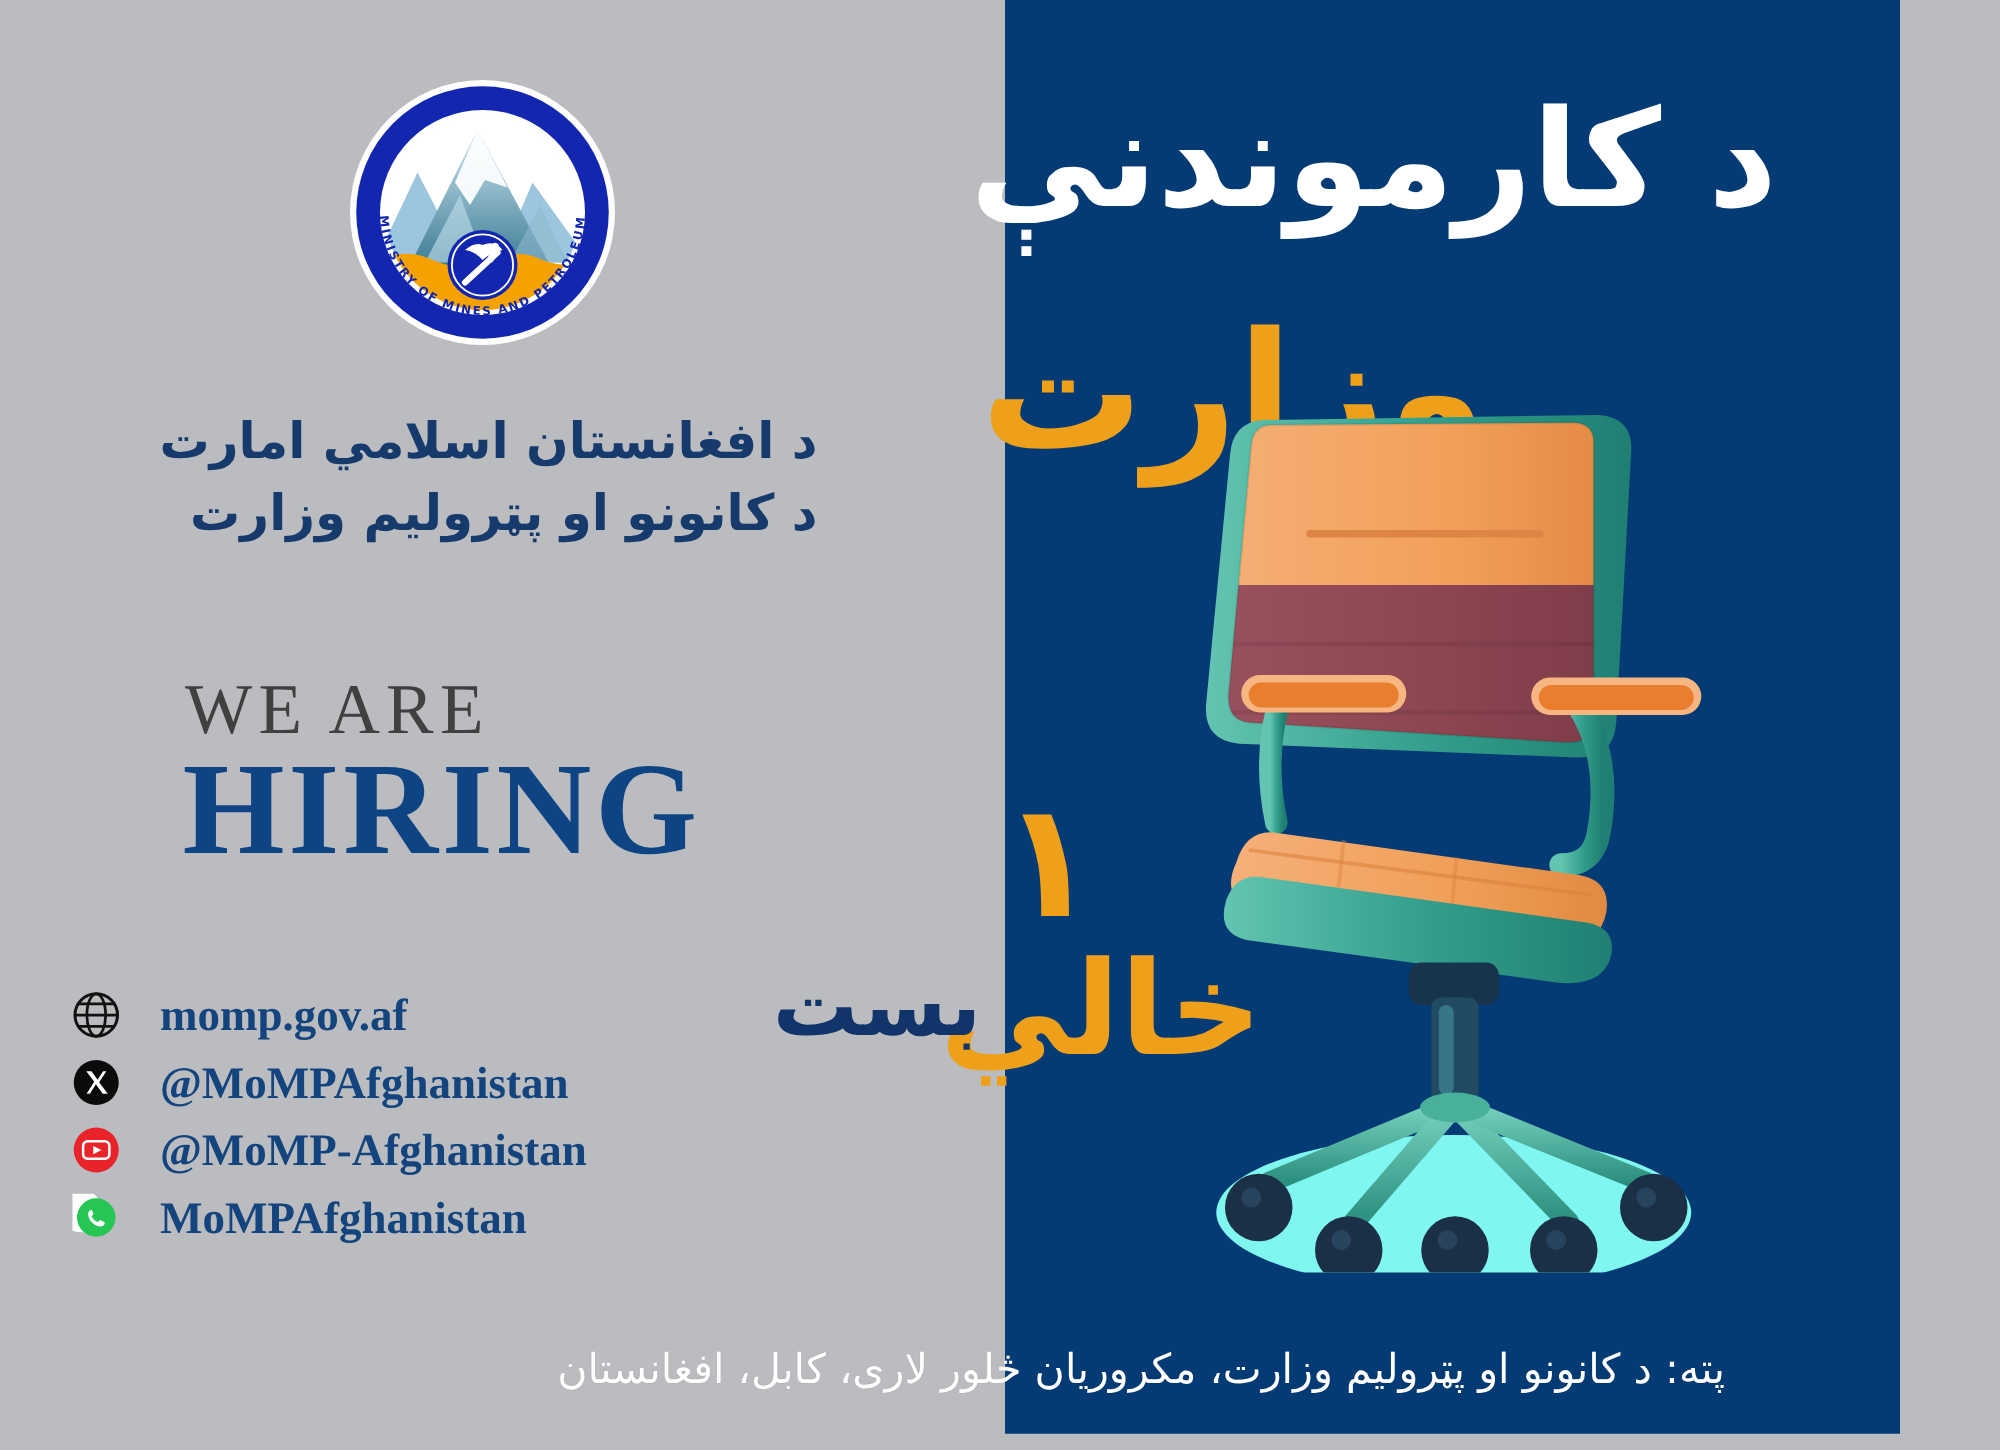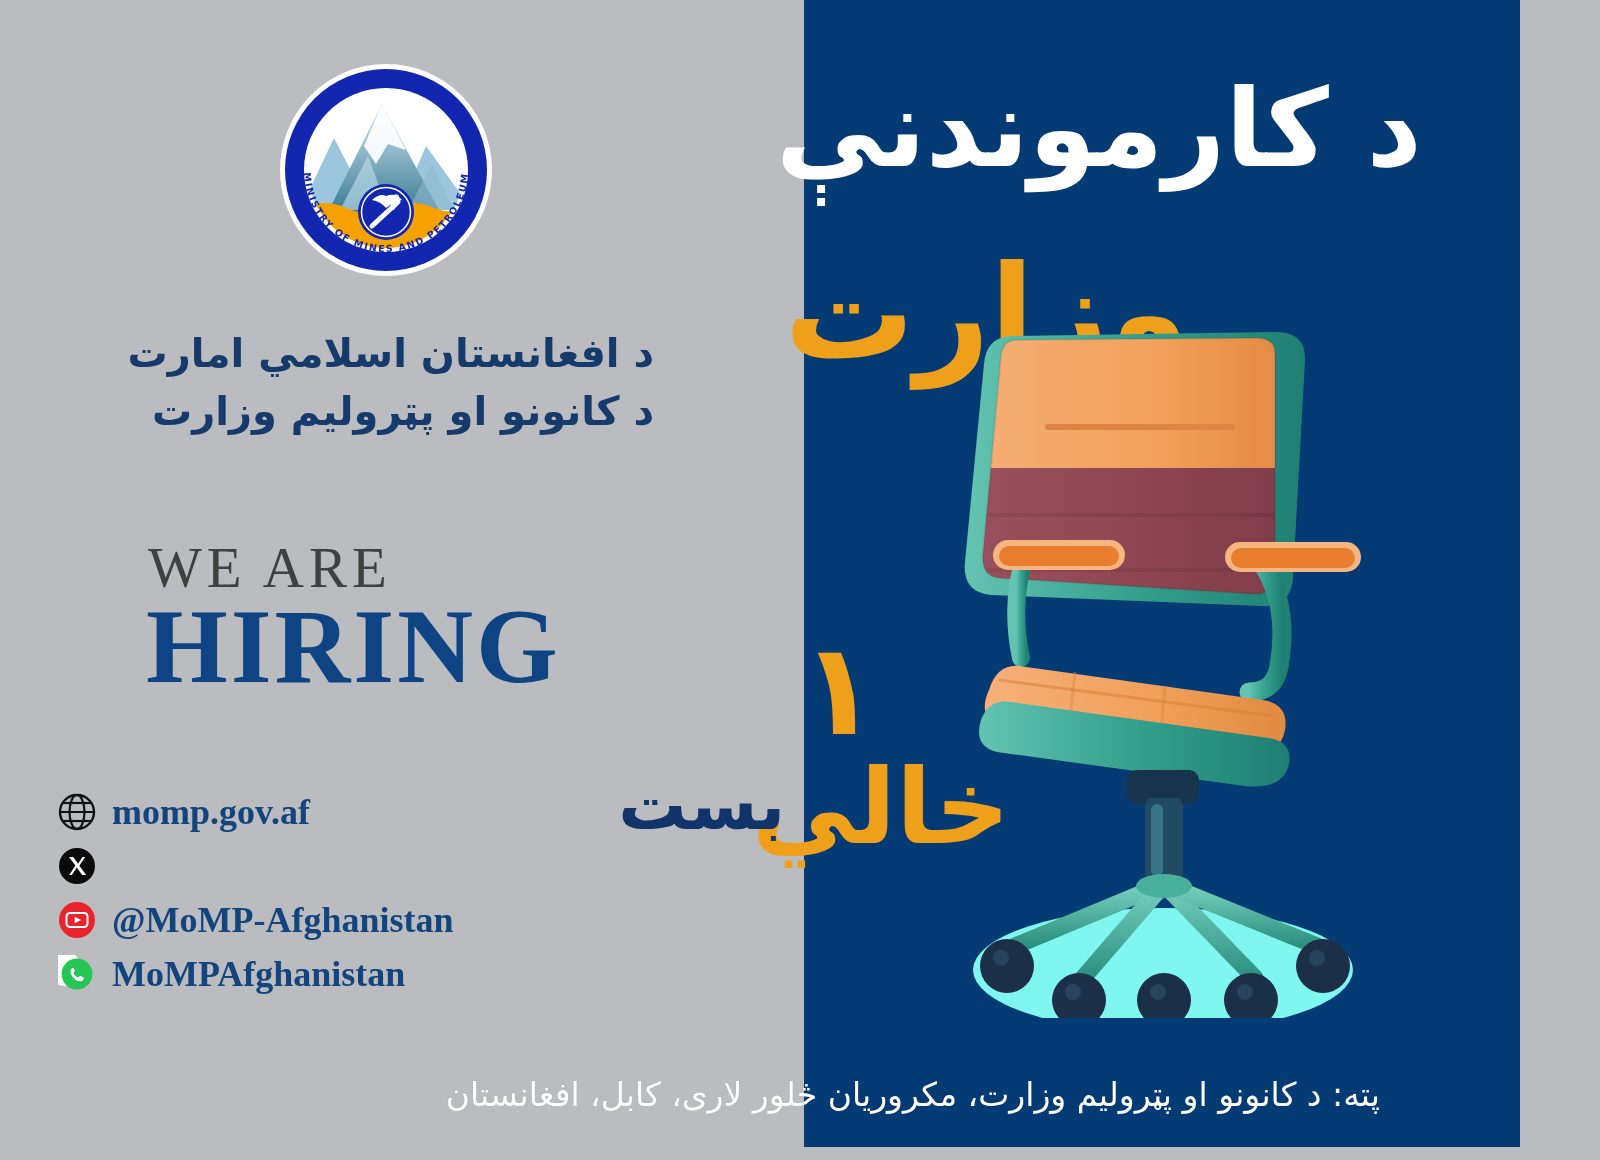--- a/index.html
+++ b/index.html
@@ -58,21 +58,21 @@
     font-size:105px;
     letter-spacing:3px;
     line-height:1;
   }
 
   
   .socials{
     position:absolute;left:58px;top:788px;width:520px;
   }
   .social-row{
-    display:flex;align-items:center;height:48px;margin-bottom:6px;
+    display:flex;align-items:center;height:48px;margin-bottom:6px;gap:16px;
   }
   .social-icon{
     width:38px;height:38px;flex:0 0 38px;margin-right:16px;
     display:flex;align-items:center;justify-content:center;
   }
   .social-icon svg{display:block;}
   .social-label{
     color:#13447e;
     font-family:"Liberation Serif", serif;
     font-weight:700;
@@ -230,20 +230,21 @@
       <span class="social-label">momp.gov.af</span>
     </div>
 
     <div class="social-row">
       <span class="social-icon">
         <svg width="38" height="38" viewBox="0 0 38 38">
           <circle cx="19" cy="19" r="18" fill="#0b0b0b"></circle>
           <path d="M11 10 L17.4 18.4 L11.3 28 L13.9 28 L18.7 20.4 L24.2 28 L28.2 28 L21.3 18.7 L27.1 10 L24.5 10 L20.1 16.7 L15.2 10 Z" fill="#ffffff"></path>
         </svg>
       </span>
+      <span class="social-label">@MoMPAfghanistan</span>
     </div>
 
     <div class="social-row">
       <span class="social-icon">
         <svg width="38" height="38" viewBox="0 0 38 38">
           <circle cx="19" cy="19" r="18" fill="#e8232a"></circle>
           <rect x="7.5" y="11" width="23" height="16" rx="4.5" fill="#ffffff"></rect>
           <rect x="9.5" y="13" width="19" height="12" rx="3" fill="#e8232a"></rect>
           <path d="M16.6 15.7 L23.2 19 L16.6 22.3 Z" fill="#ffffff"></path>
         </svg>

